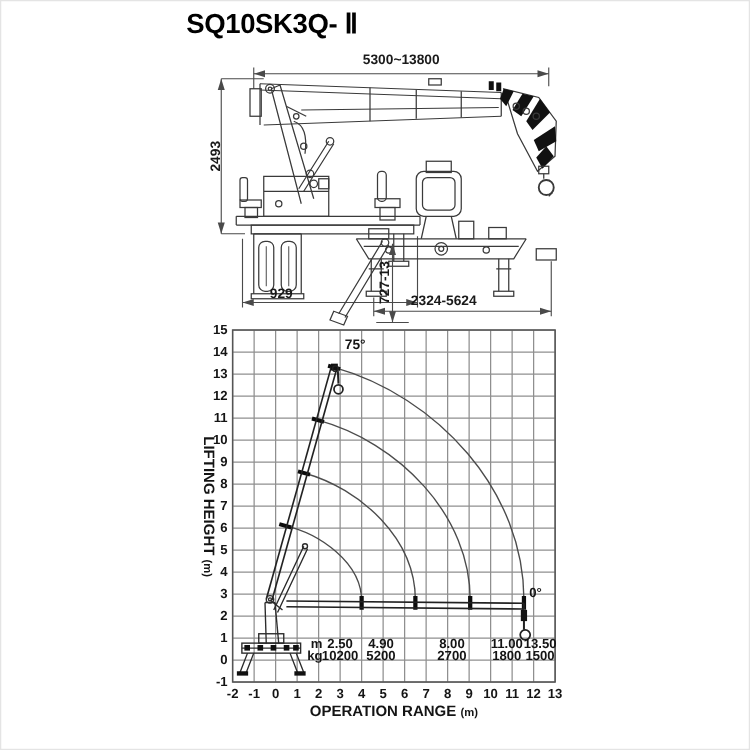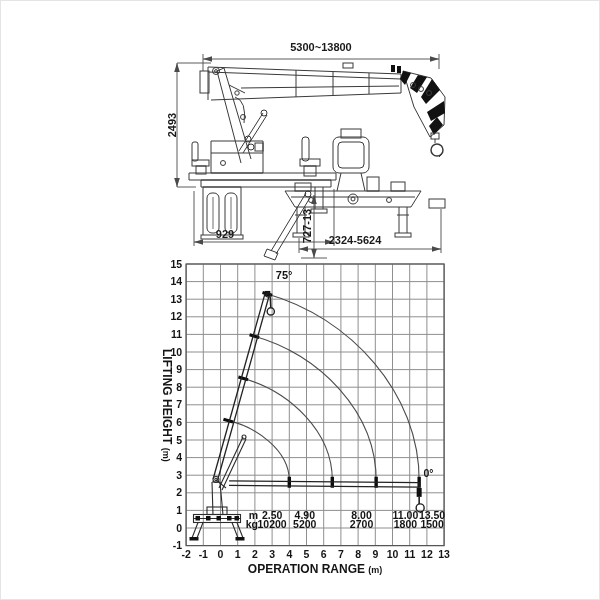--- a/index.html
+++ b/index.html
@@ -20,20 +20,21 @@
   .dim{stroke:#4a4a4a;stroke-width:0.9;fill:none;}
   .dim-arrow{fill:#4a4a4a;stroke:none;}
   .blk{fill:#111;stroke:none;}
   .dim-text{font-size:11px;font-weight:bold;fill:#1a1a1a;}
 </style>
 </head>
 <body>
 
 <div class="canvas">
 
+  <h1 class="page-title">SQ10SK3Q- Ⅱ</h1>
 
   <svg class="layer" width="600" height="600" viewBox="0 0 600 600">
 
     <g>
       <path class="dim" d="M202,58 H438"></path>
       <path class="dim" d="M202,53 V70 M438,53 V68"></path>
       <path class="dim-arrow" d="M202,58 l9,-2.8 l0,5.6 z"></path>
       <path class="dim-arrow" d="M438,58 l-9,-2.8 l0,5.6 z"></path>
       <text class="dim-text" x="320" y="50" text-anchor="middle">5300~13800</text>
     </g>

